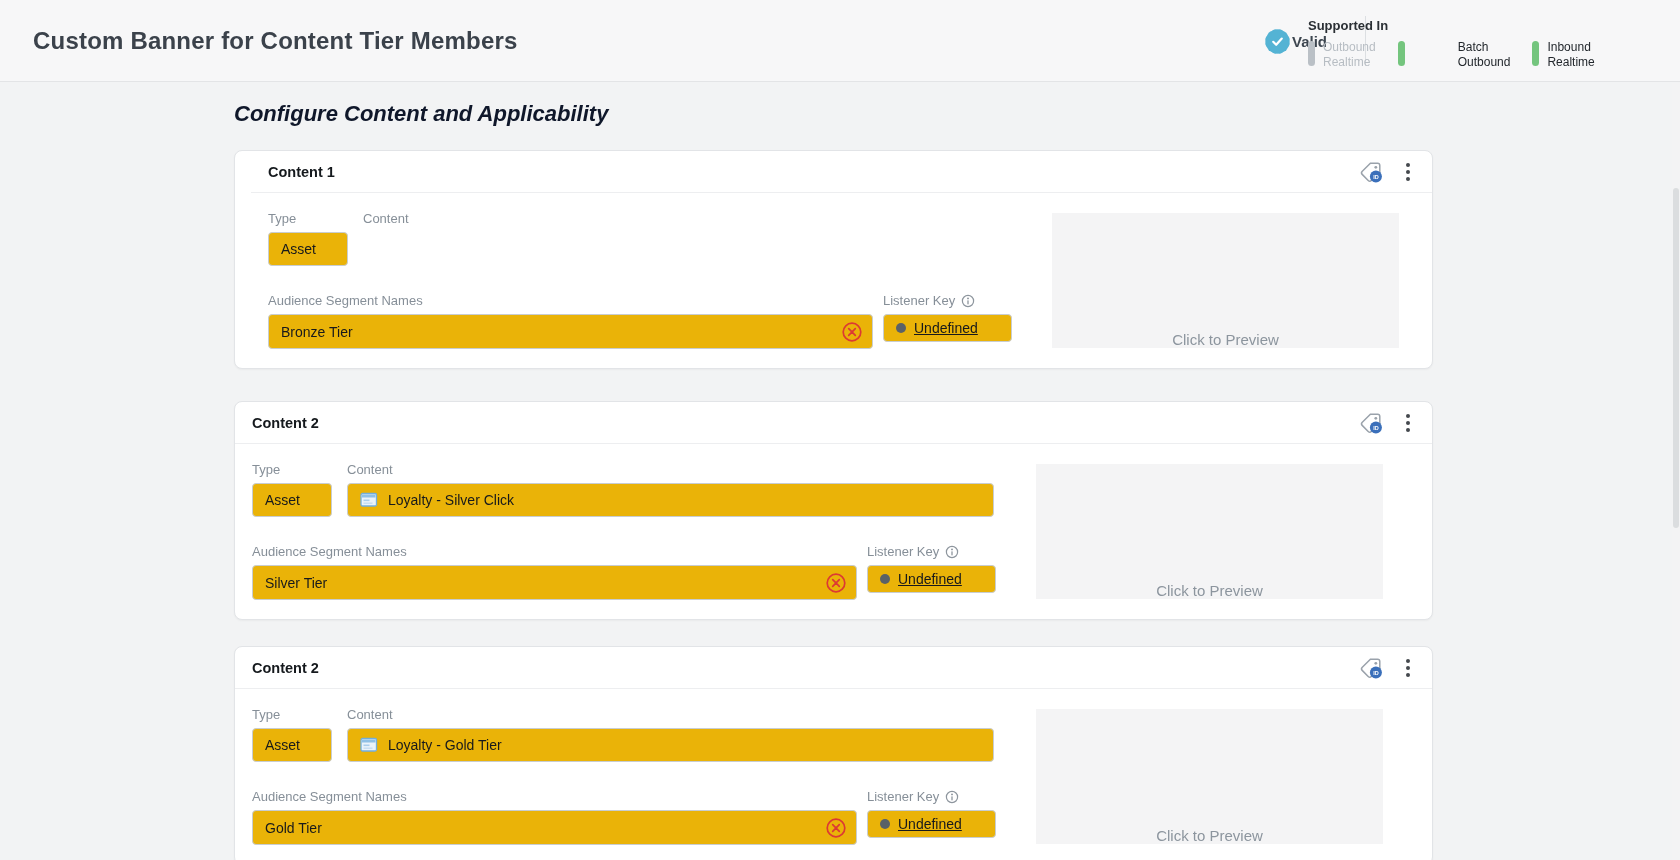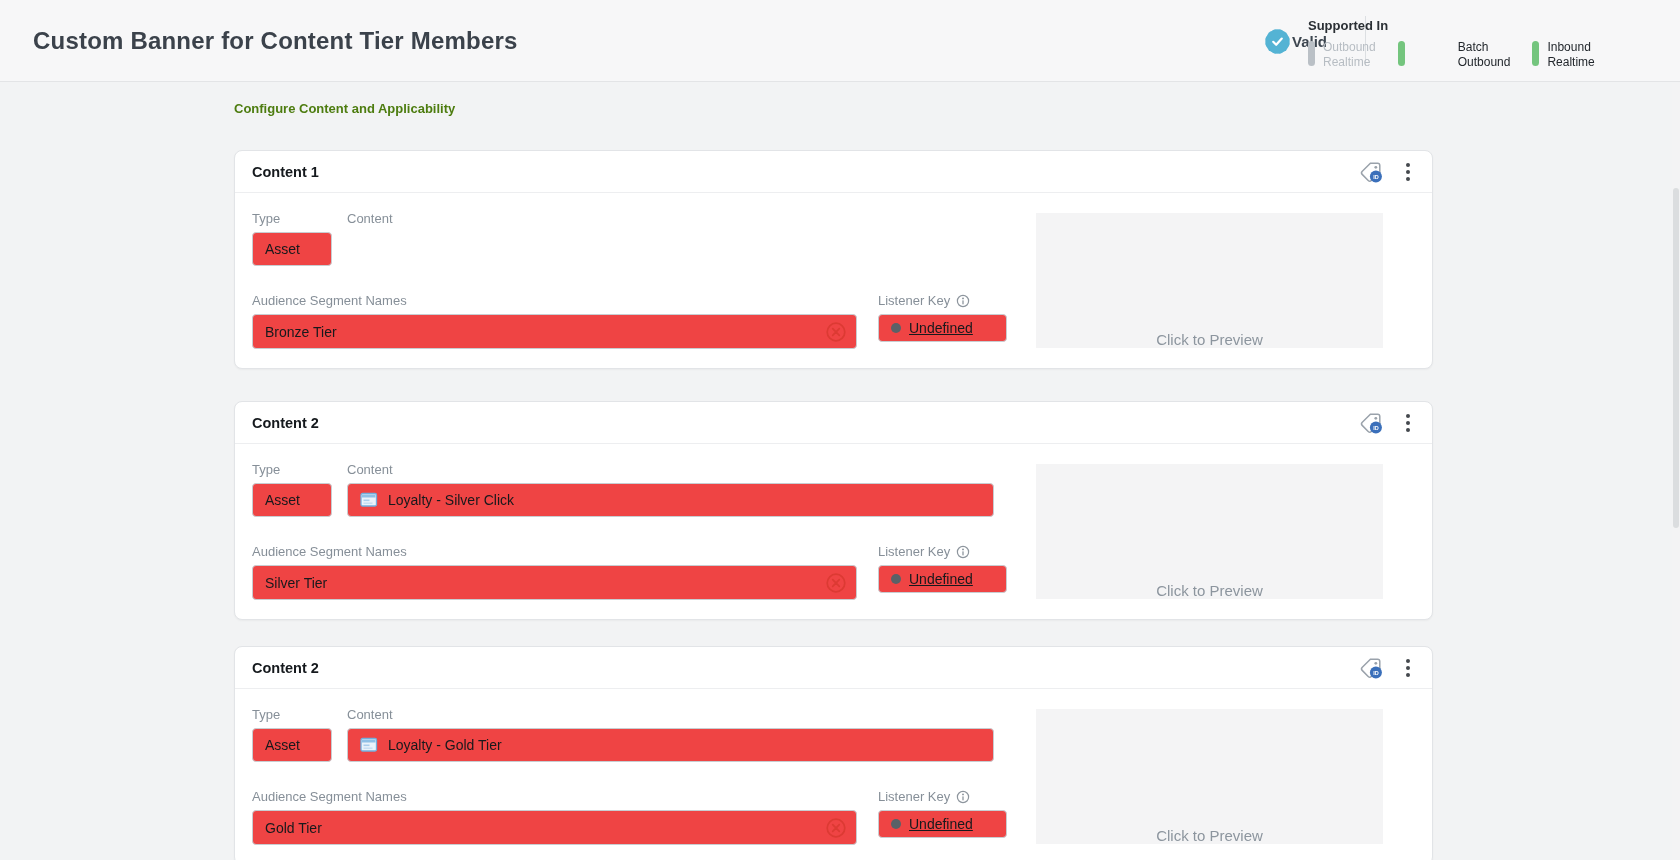--- a/index.html
+++ b/index.html
@@ -19,43 +19,43 @@
   .hdr-divider { position:absolute; left:1365px; top:16px; height:50px; width:1px; background:#dcdfe2; }
   .supported { position:absolute; left:1308px; top:18px; }
   .supported-label { font-size:13px; font-weight:bold; color:#2a2f34; }
   .supported-items { display:flex; margin-top:7px; }
   .sup-item { display:flex; align-items:flex-start; margin-right:22px; }
   .sup-pill { width:7px; height:25px; border-radius:4px; margin-right:8px; margin-top:1px; }
   .sup-text { font-size:12px; line-height:15px; }
 
   
   .main { height:778px; overflow:hidden; padding:19px 0 0 234px; }
-  .section-title { font-size:13px; color:#4d7c0f; height:22px; }
+  .section-title { font-size:22px; color:#0f172a; height:22px;font-style:italic; }
   .card { width:1199px; background:#fff; border:1px solid #e2e4e7; border-radius:8px;
           box-shadow:0 1px 2px rgba(0,0,0,.04); }
-  .card.c1 { margin-top:27px; } .card.c2 { margin-top:32px; } .card.c3 { margin-top:26px; }
+  .card.c1 { margin-top:27px;padding-left:16px; } .card.c2 { margin-top:32px; } .card.c3 { margin-top:26px; }
   .card-header { height:42px; padding:0 16px 0 17px; display:flex; align-items:center;
                  justify-content:space-between; border-bottom:1px solid #edeef0; }
   .card-title { font-size:14.5px; font-weight:bold; color:#15191d; }
   .card-actions { display:flex; align-items:center; gap:14px; }
   .icon-btn { background:none; border:none; cursor:pointer; display:flex; align-items:center; padding:2px; }
   .kebab { display:flex; flex-direction:column; gap:3px; padding:2px 6px; }
   .kebab b { width:4px; height:4px; border-radius:50%; background:#44484d; }
 
   .card-body { position:relative; padding:18px 17px 19px; }
   .frow { display:flex; }
   .fcol .flabel { font-size:13px; color:#868f98; margin-bottom:6px; height:15px; display:flex; align-items:center; gap:6px; }
-  .field { height:34px; border:1px solid #c8cdd1; border-radius:4px; background:#ef4444;
+  .field { height:34px; border:1px solid #c8cdd1; border-radius:4px; background:#eab308;
            display:flex; align-items:center; padding:0 12px; font-size:14px; color:#17191c; }
   .f-type  { width:80px; margin-right:15px; }
   .f-type .field { width:80px; }
   .f-content .field { width:647px; gap:10px; }
   .row2 { margin-top:27px;text-align:center; }
   .f-audience .field { width:605px; height:35px; justify-content:space-between; padding-right:9px; }
-  .f-listener { margin-left:21px; }
+  .f-listener { margin-left:10px; }
   .f-listener .field { width:129px; height:28px; gap:8px;text-decoration:underline; }
   .bullet { width:10px; height:10px; border-radius:50%; background:#5a6167; flex:0 0 auto; }
 
   .preview { position:absolute; left:801px; top:20px; width:347px; height:135px; background:#f4f4f5;
              display:flex; align-items:flex-end; justify-content:center; cursor:pointer; }
   .preview span { font-size:15px; color:#8c959e; }
 
   
   .scrollbar { position:absolute; right:0; top:83px; bottom:0; width:8px; background:#f3f3f4; }
   .scroll-thumb { position:absolute; left:1px; top:105px; width:6px; height:340px; background:#dbdddf; border-radius:3px; }

